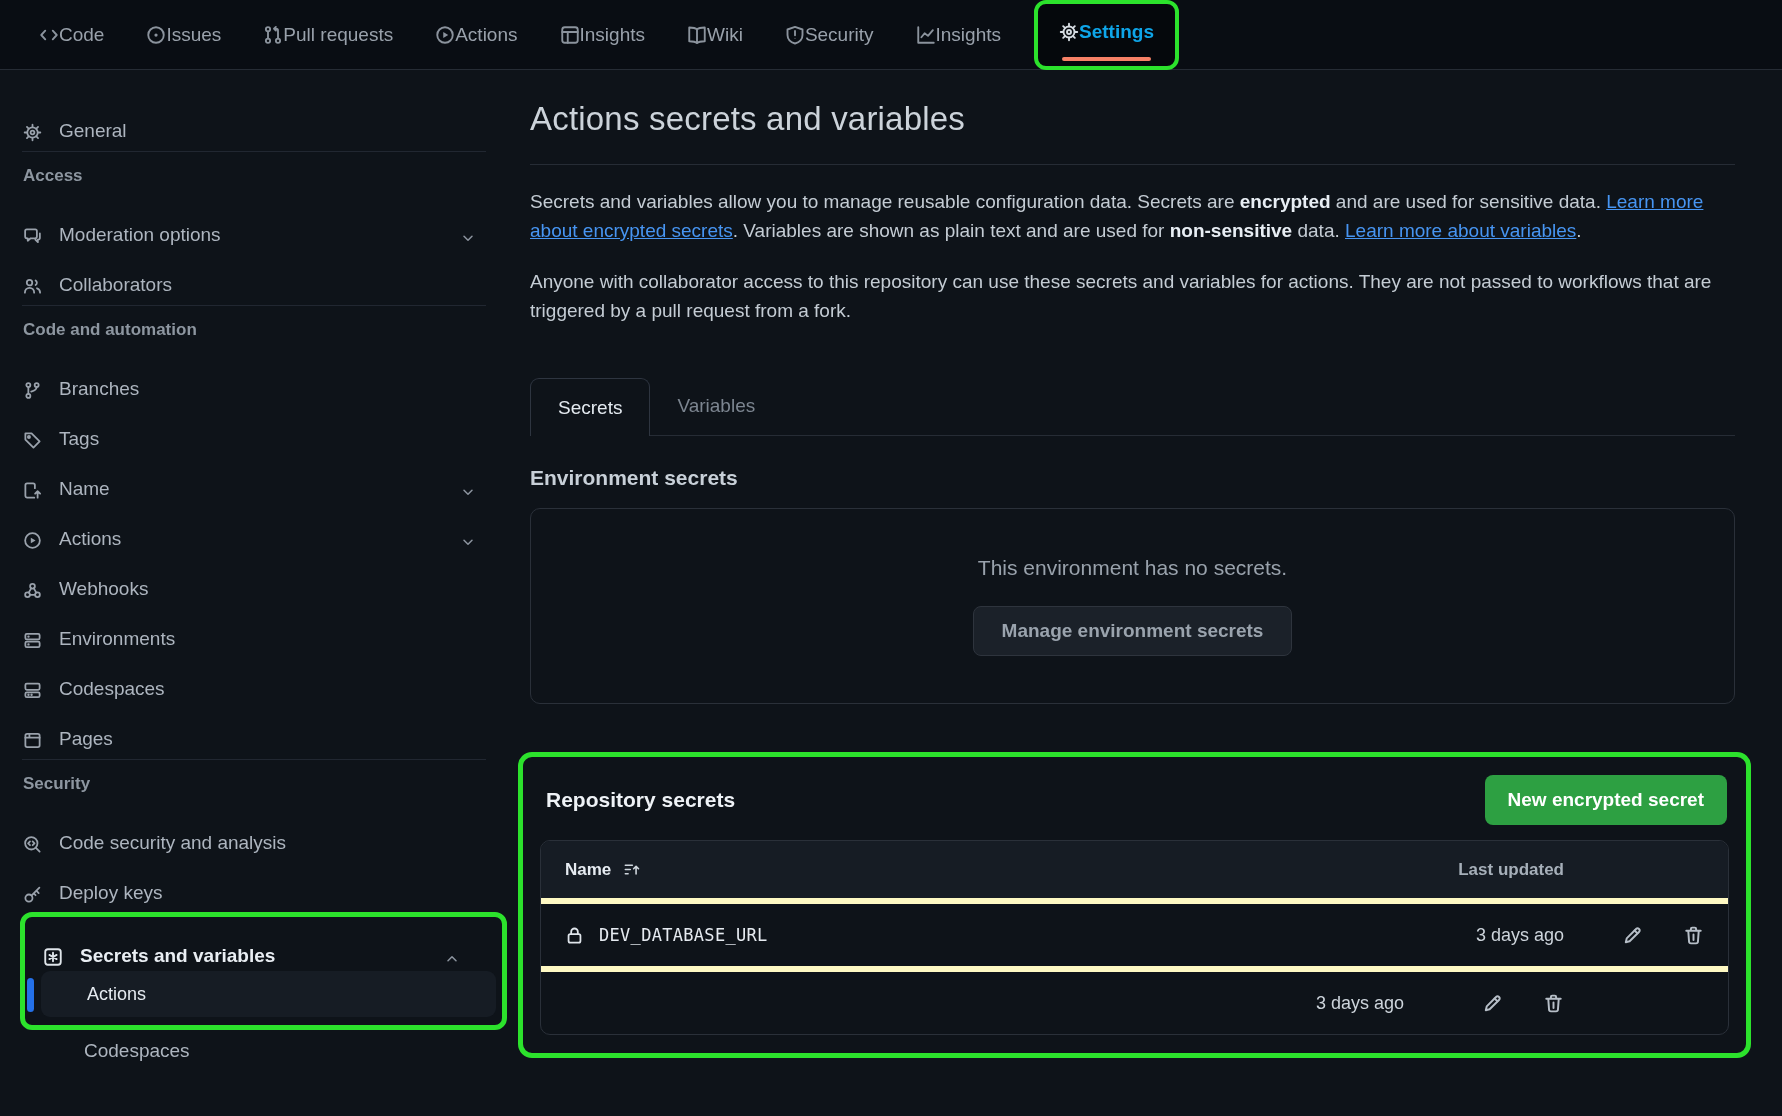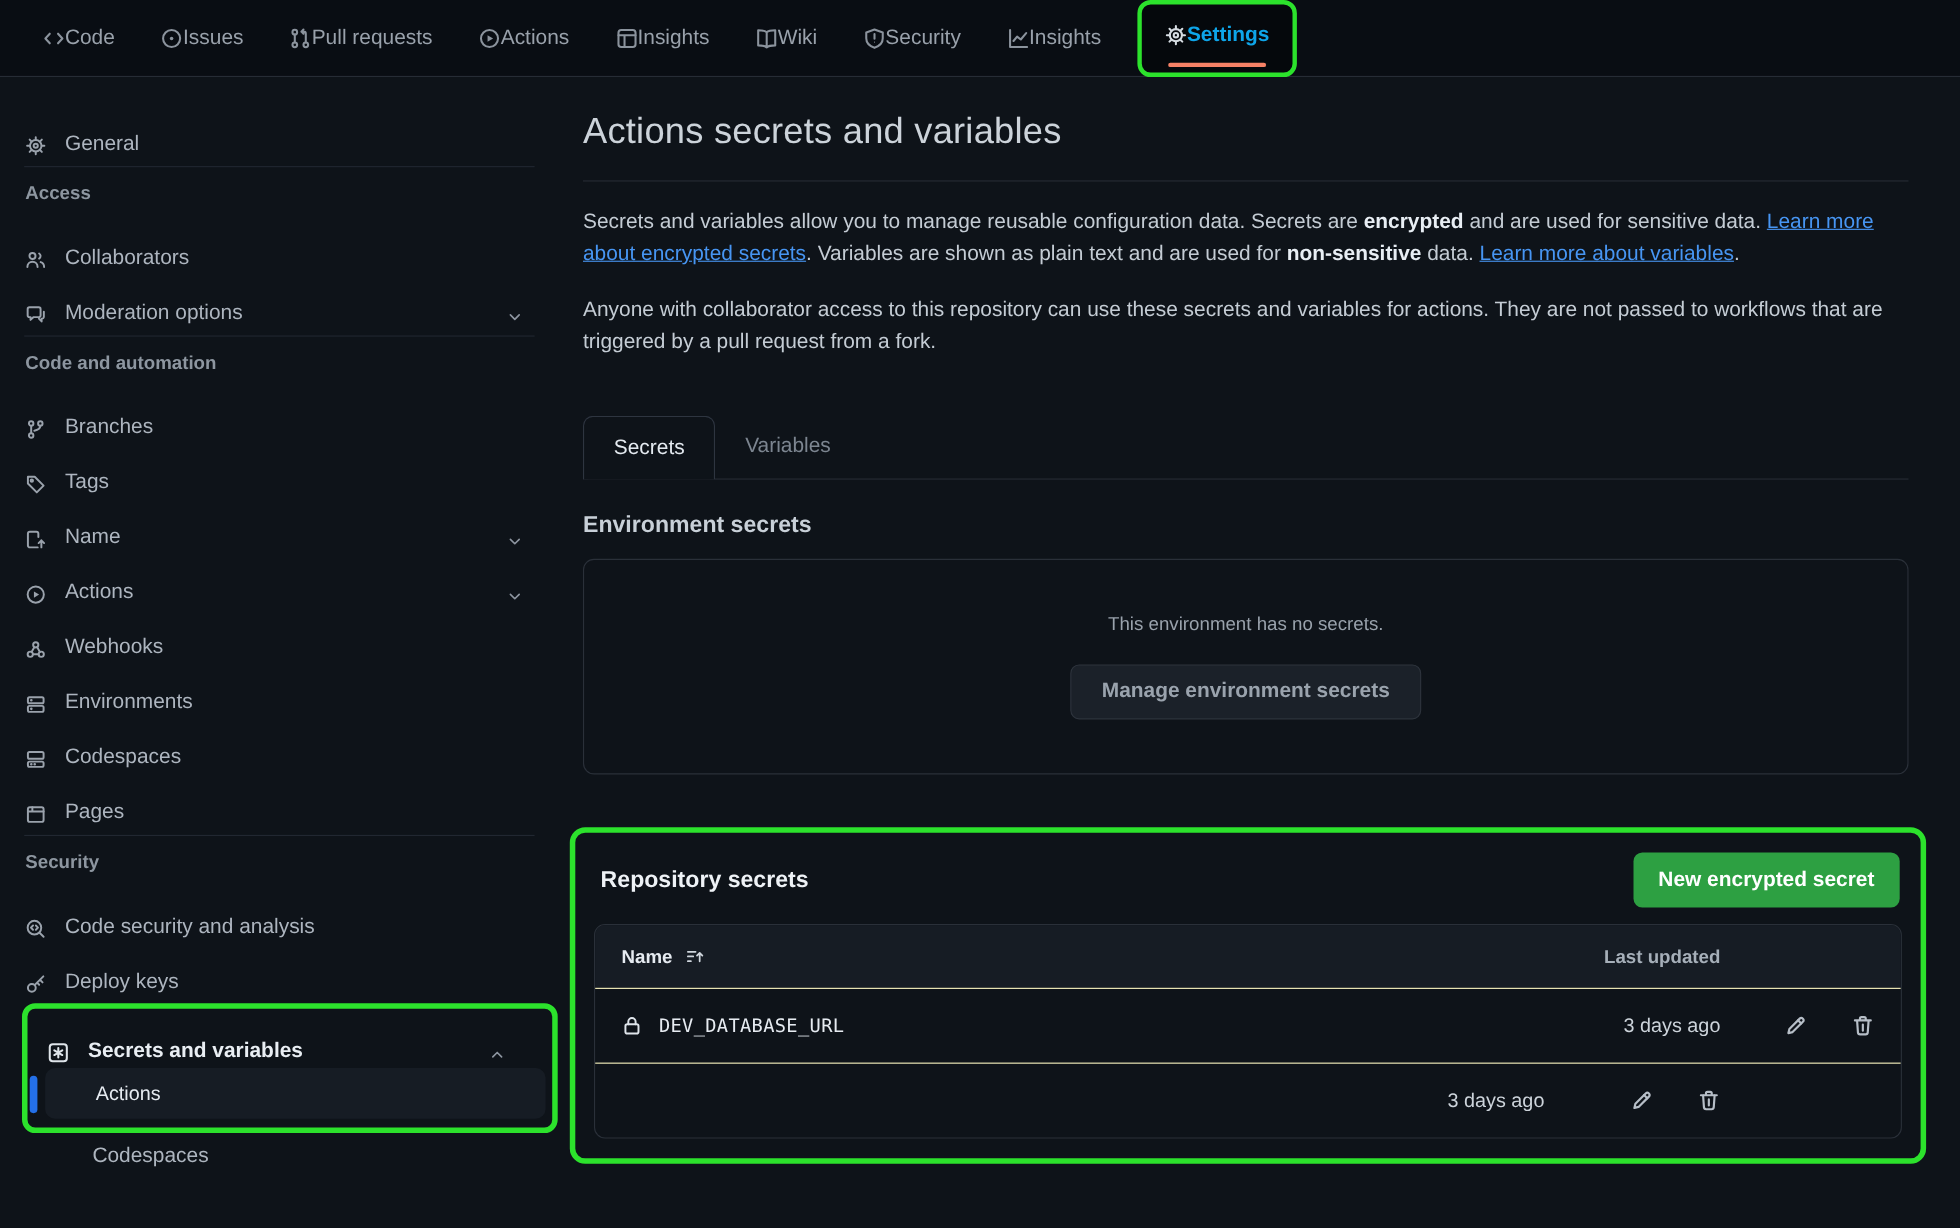--- a/index.html
+++ b/index.html
@@ -90,21 +90,21 @@
     color:#e4eaf0; background:#0e1319; border:1px solid #2e3540; border-bottom:none;
     border-radius:9px 9px 0 0; margin-bottom:-1px;
   }
   .tab.inactive { color:#7c8590; }
 
   .env-heading { font-size:21px; font-weight:700; color:#c8d0d8; margin-top:30px; }
   .env-box {
     margin-top:18px; border:1px solid #2a3039; border-radius:10px; height:196px;
     display:flex; flex-direction:column; align-items:center; justify-content:center; gap:26px;
   }
-  .env-empty { font-size:17px; color:#99a2ac; }
+  .env-empty { font-size:21px; color:#99a2ac; }
   .btn-secondary {
     background:#1b2129; border:1px solid #2e343d; border-radius:8px;
     padding:13px 28px; color:#9aa3ad; font-size:19px; font-weight:700; cursor:pointer;
     font-family:"Liberation Sans", sans-serif;
   }
 
   .repo-annot {
     margin:48px -16px 0 -12px; border:5px solid #2ce22c; border-radius:14px;
     padding:12px 17px 18px 17px;
   }
@@ -118,21 +118,21 @@
   .secrets-table { margin-top:15px; border:1px solid #2a3039; border-radius:10px; overflow:hidden; }
   .t-header {
     background:#161c24; height:57px; display:grid;
     grid-template-columns:1fr 160px 140px; align-items:center; padding:0 24px;
   }
   .t-name-h { display:flex; align-items:center; gap:12px; font-size:17px; font-weight:700; color:#e6ebf1; }
   .t-name-h .sortic { color:#cfd6dd; cursor:pointer; }
   .t-updated-h { font-size:17px; font-weight:700; color:#a6afb9; text-align:right; }
   .t-row {
     height:68px; display:grid; grid-template-columns:1fr 160px 140px; align-items:center;
-    padding:0 24px; border-top:1px solid #fef9c3;
+    padding:0 24px; border-top:6px solid #fef9c3;
   }
   .t-name { display:flex; align-items:center; gap:15px; color:#e6ebf1; }
   .t-name .lockic { color:#dfe5eb; }
   .secret-name { font-family:"DejaVu Sans Mono", monospace; font-size:17px; letter-spacing:.3px; }
   .t-updated { font-size:18px; color:#cdd4db; text-align:right; }
   .t-actions { display:flex; justify-content:flex-end; align-items:center; gap:40px; }
   .row-icon-btn { background:none; border:none; color:#b6bec7; cursor:pointer; padding:0; }
 </style>
 </head>
 <body>
@@ -242,39 +242,39 @@
         </span>
         <span>General</span>
       </a>
 
       <div class="side-divider"></div>
       <div class="side-section">Access</div>
 
       <a class="side-item">
         <span class="sic">
           <svg class="ic" width="19" height="19" viewBox="0 0 16 16">
-              <circle cx="5.5" cy="4.8" r="2.3"></circle>
-              <path d="M1.6 13.2c0-2.4 1.7-4 3.9-4s3.9 1.6 3.9 4 M10.6 2.9a2.3 2.3 0 0 1 0 3.9 M11.8 9.5c1.6.5 2.6 1.9 2.6 3.7"></path>
-            </svg>
-        </span>
-        <span>Collaborators</span>
-      </a>
-      <a class="side-item">
-        <span class="sic">
-          <svg class="ic" width="19" height="19" viewBox="0 0 16 16">
               <path d="M1.8 3.4A1.4 1.4 0 0 1 3.2 2h7.1a1.4 1.4 0 0 1 1.4 1.4v4.7a1.4 1.4 0 0 1-1.4 1.4H6.4L4 11.6V9.5h-.8a1.4 1.4 0 0 1-1.4-1.4Z"></path>
               <path d="M14.2 5.4v3.9a1.4 1.4 0 0 1-1.4 1.4h-.3v2.1l-2.1-2.1"></path>
             </svg>
         </span>
         <span>Moderation options</span>
         <span class="chev">
           <svg class="ic" width="16" height="16" viewBox="0 0 16 16">
               <path d="m4 6.3 4 4 4-4"></path>
             </svg>
         </span>
+      </a>
+      <a class="side-item">
+        <span class="sic">
+          <svg class="ic" width="19" height="19" viewBox="0 0 16 16">
+              <circle cx="5.5" cy="4.8" r="2.3"></circle>
+              <path d="M1.6 13.2c0-2.4 1.7-4 3.9-4s3.9 1.6 3.9 4 M10.6 2.9a2.3 2.3 0 0 1 0 3.9 M11.8 9.5c1.6.5 2.6 1.9 2.6 3.7"></path>
+            </svg>
+        </span>
+        <span>Collaborators</span>
       </a>
 
       <div class="side-divider"></div>
       <div class="side-section">Code and automation</div>
 
       <a class="side-item">
         <span class="sic">
           <svg class="ic" width="19" height="19" viewBox="0 0 16 16">
               <circle cx="4.5" cy="3.4" r="1.7"></circle>
               <circle cx="4.5" cy="12.6" r="1.7"></circle>

